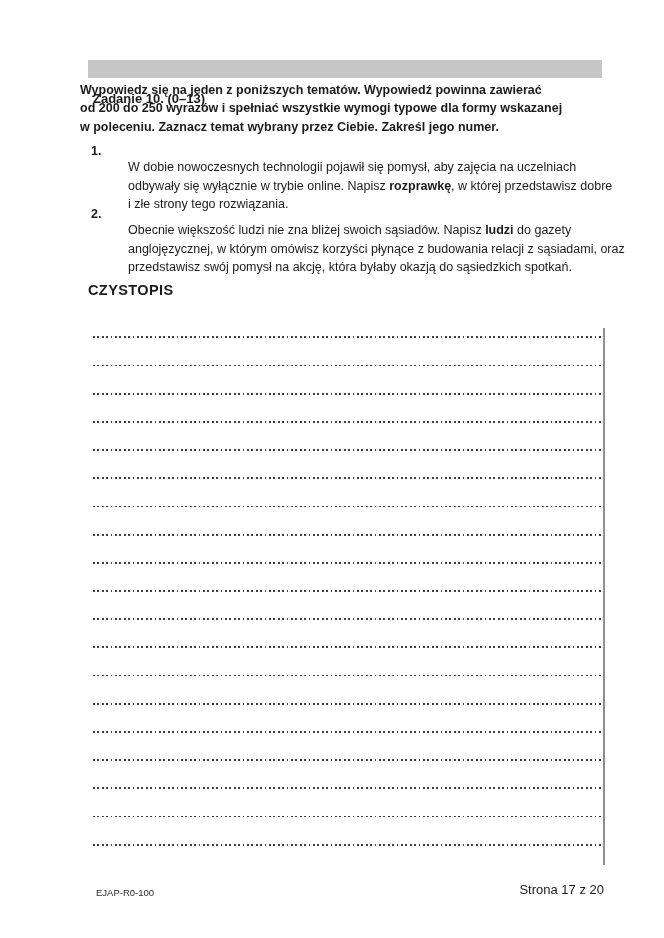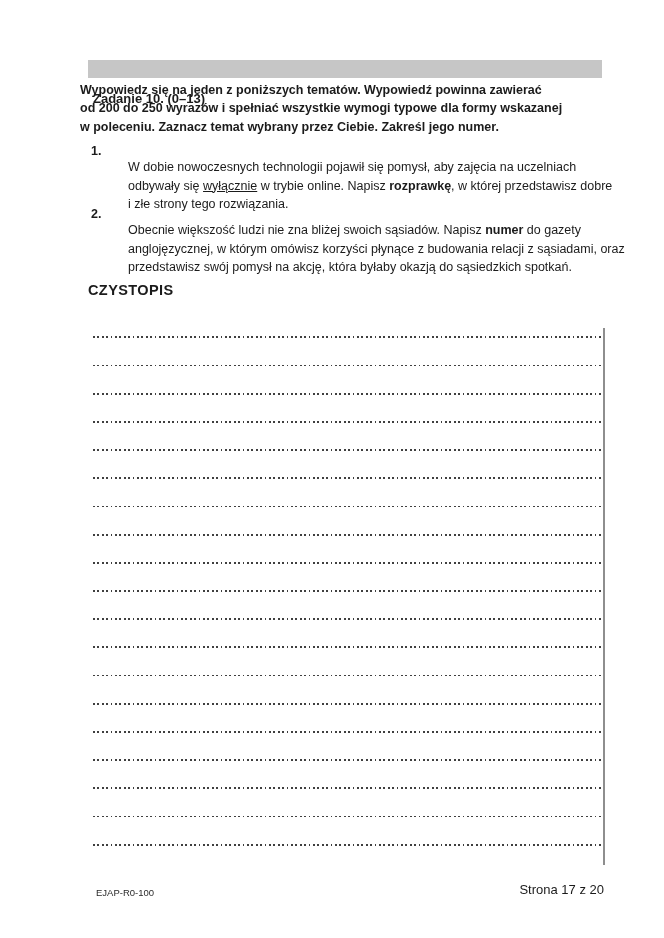--- a/index.html
+++ b/index.html
@@ -62,21 +62,21 @@
     font-weight: bold;
     font-size: 12.5px;
     line-height: 18.6px;
   }
   .topic-text {
     margin: 16px;
     font-size: 12.5px;
     line-height: 18.6px;
     white-space: pre;
   }
-  .topic-text .u { text-decoration: underline; }
+  .topic-text .u { }
   .topic-text .b { font-weight: bold; text-align: center; }
   #topic-1 { top: 142px; }
   #topic-2 { top: 205px; }
   
   .czystopis {
     position: absolute;
     left: 88px;
     top: 282px;
     width: 510px;
     margin: 0;
@@ -154,21 +154,21 @@
 
   <div class="topic" id="topic-1">
     <div class="topic-number">1.</div>
     <p class="topic-text"><span>W dobie nowoczesnych technologii pojawił się pomysł, aby zajęcia na uczelniach
 odbywały się </span><span class="u">wyłącznie</span><span> w trybie online. Napisz </span><span class="b">rozprawkę</span><span>, w której przedstawisz dobre
 i złe strony tego rozwiązania.</span></p>
   </div>
 
   <div class="topic" id="topic-2">
     <div class="topic-number">2.</div>
-    <p class="topic-text"><span>Obecnie większość ludzi nie zna bliżej swoich sąsiadów. Napisz </span><span class="b">numer</span><span> do gazety
+    <p class="topic-text"><span>Obecnie większość ludzi nie zna bliżej swoich sąsiadów. Napisz </span><span class="b">ludzi</span><span> do gazety
 anglojęzycznej, w którym omówisz korzyści płynące z budowania relacji z sąsiadami, oraz
 przedstawisz swój pomysł na akcję, która byłaby okazją do sąsiedzkich spotkań.</span></p>
   </div>
 
   <h2 class="czystopis">CZYSTOPIS</h2>
 
   <div class="writing-lines">
       <div class="writing-line"></div>
       <div class="writing-line"></div>
       <div class="writing-line"></div>

